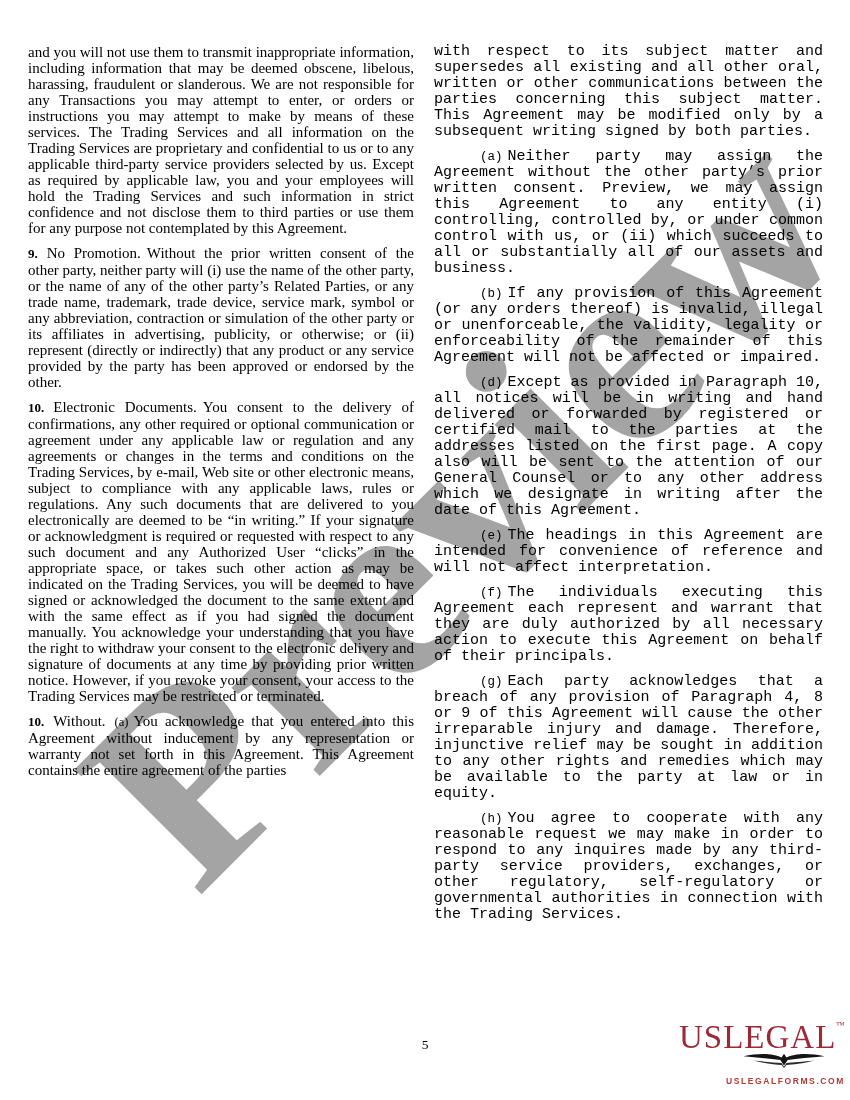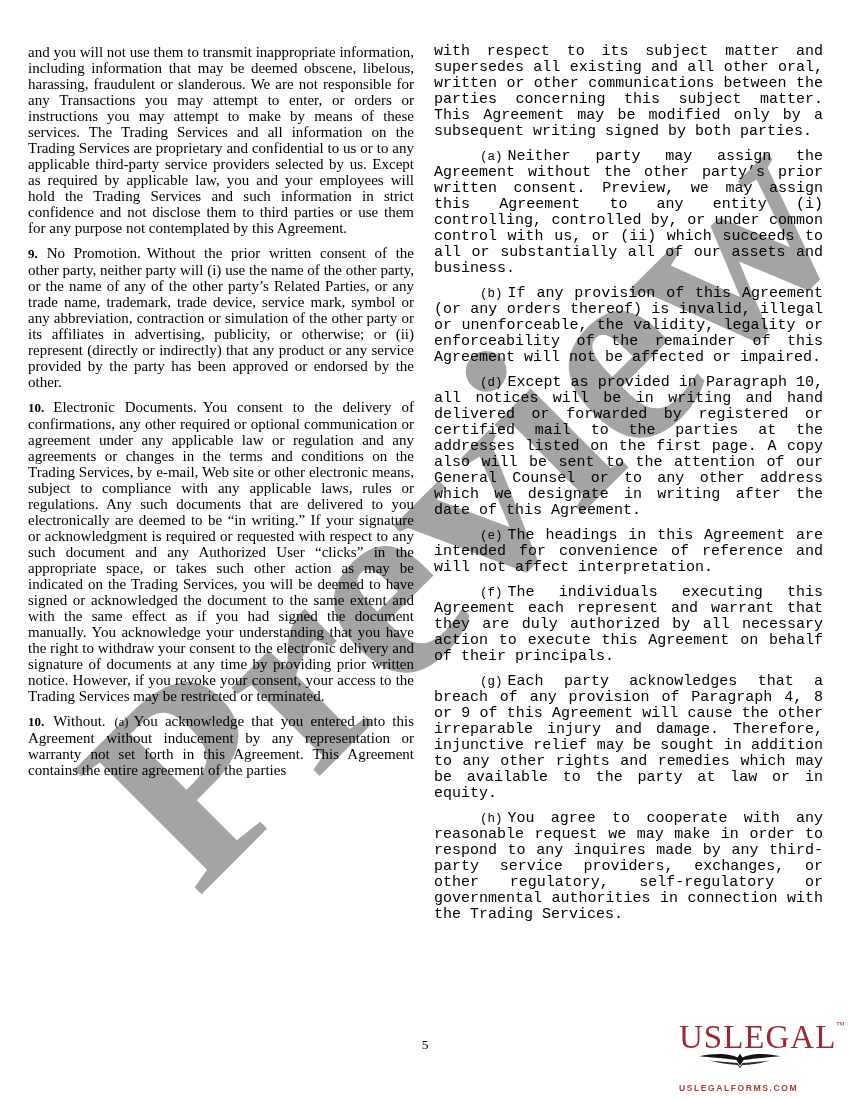--- a/index.html
+++ b/index.html
@@ -27,33 +27,33 @@
   .sechead { font-weight:normal; margin-right:6px; }
   .marker  { font-size:12.5px; margin-right:5px; }
   .lettered { text-indent:46px; }
   .sec-inline-marker { font-size:12.5px; margin:0 5px 0 3px; }
   .footer-pagenum {
     position:absolute; left:0; right:0; top:1037px; text-align:center;
     font-size:13.5px; z-index:1;
   }
   .logo {
     position:absolute; right:5px; top:1021px; width:166px;
-    text-align:left; z-index:2; line-height:1;
+    text-align:right; z-index:2; line-height:1;
   }
   .logo-brand-row { white-space:nowrap; }
   .logo-brand {
     font-family:"Liberation Serif", serif; font-size:33px;
     color:#9e2836; letter-spacing:1px;
   }
   .logo-tm { font-size:9px; color:#9e2836; vertical-align:top; }
   .logo-eagle { margin-top:-2px; }
   .logo-eagle svg { width:122px; height:16px; display:inline-block; }
   .logo-site {
     font-family:"Liberation Sans", sans-serif; font-size:8.5px; font-weight:bold;
-    color:#b23a32; letter-spacing:1.6px; margin-top:13px;
+    color:#b23a32; letter-spacing:1.6px; margin-top:6px;
   }
 </style>
 </head>
 <body>
 
 <div class="page">
 
   <div class="watermark">Preview</div>
 
   <div class="col col-left" id="col-left">

